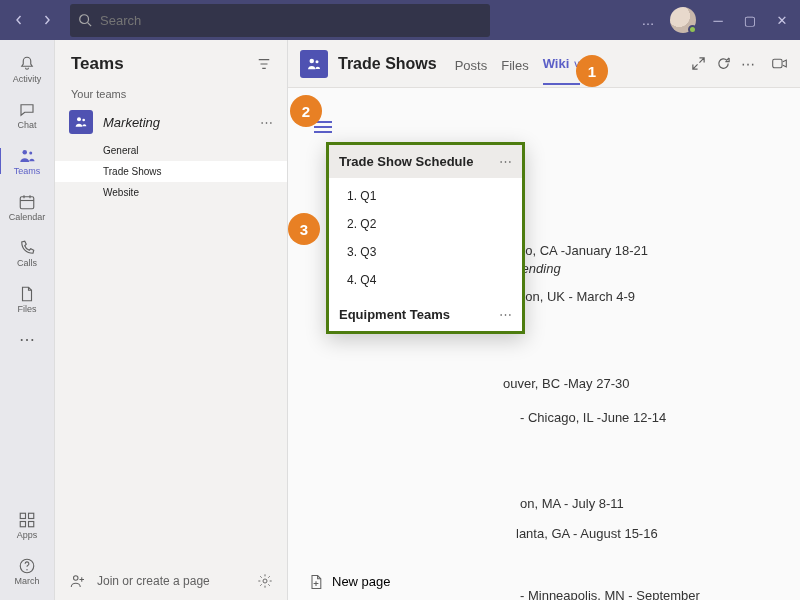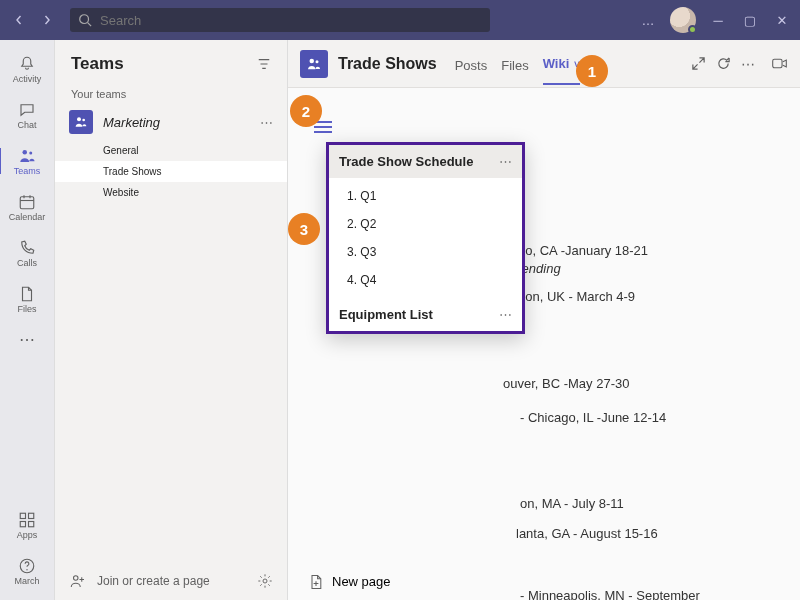--- a/index.html
+++ b/index.html
@@ -1,21 +1,21 @@
 <!DOCTYPE html>
 <html><head>
 <meta charset="utf-8">
 <style>
   * { box-sizing: border-box; margin: 0; padding: 0; font-family: "Segoe UI", Arial, sans-serif; }
   body { width: 800px; height: 600px; overflow: hidden; background: #f3f2f1; font-size: 13px; color: #242424; }
 
   
   .titlebar { background: #464775; height: 40px; display: flex; align-items: center; padding: 0 8px; gap: 6px; }
   .nav-arrow { width: 22px; height: 22px; display:flex; align-items:center; justify-content:center; color:#c8c6e4; cursor:pointer;}
-  .search-box { flex: 0 0 420px; margin-left: 6px; height: 24px; background:#33344a; border-radius:3px; display:flex; align-items:center; padding:0 8px; color:#aaa; gap:8px;}
+  .search-box { flex: 0 0 420px; margin-left: 6px; height: 33px; background:#33344a; border-radius:3px; display:flex; align-items:center; padding:0 8px; color:#aaa; gap:8px;}
   .search-box input { background:transparent; border:none; color:#ccc; font-size:13px; flex:1; outline:none;}
   .titlebar-right { margin-left:auto; display:flex; align-items:center; gap:12px; color:#c8c6e4; }
   .avatar { width:26px; height:26px; border-radius:50%; background: radial-gradient(circle at 35% 35%, #e8d9cc 0 45%, #c9b8ab 46% 100%); position:relative;}
   .presence { width:9px; height:9px; background:#92c353; border:2px solid #464775; border-radius:50%; position:absolute; bottom:-1px; right:-1px;}
   .win-btn { width:20px; text-align:center; font-size:13px; cursor:pointer;}
 
   
   .apprail { position:absolute; top:40px; left:0; width:55px; bottom:0; background:#e8e8ec; display:flex; flex-direction:column; align-items:center; padding:8px 0; gap:4px; border-right:1px solid #ddd;}
   .rail-item { width:46px; height:42px; display:flex; flex-direction:column; align-items:center; justify-content:center; font-size:9px; color:#616161; gap:1px; cursor:pointer; border-radius:3px;}
   .rail-item.active { color:#5b5fc7; }
@@ -55,21 +55,21 @@
 
   
   .page-text { position:absolute; font-size:13px; color:#333; font-style: normal;}
   .italic { font-style: italic; }
 
   
   .hamburger { position:absolute; left:26px; top:30px; width:18px; cursor:pointer;}
   .hamburger div { height:2px; background:#5b5fc7; margin:3px 0;}
 
   
-  .popup { position:absolute; left:38px; top:54px; width:199px; background:#fff; border:3px solid #4c1d95; box-shadow:0 6px 20px rgba(0,0,0,0.2);}
+  .popup { position:absolute; left:38px; top:54px; width:199px; background:#fff; border:3px solid #4d7c0f; box-shadow:0 6px 20px rgba(0,0,0,0.2);}
   .popup-head { background:#edebe9; padding:9px 10px; display:flex; align-items:center; font-weight:700; font-size:13px;}
   .popup-head .more { margin-left:auto; color:#616161; font-weight:400;}
   .popup-list { padding:4px 0;}
   .popup-item { padding:7px 18px; font-size:12px; cursor:pointer;}
   .popup-sec { padding:9px 10px; display:flex; align-items:center; font-weight:700; font-size:13px;}
   .popup-sec .more { margin-left:auto; color:#616161; font-weight:400;}
 
   
   .newpage { position:absolute; left:20px; bottom:10px; display:flex; gap:8px; color:#000000; font-size:13px; cursor:pointer;}
 
@@ -293,21 +293,21 @@
       <span>Trade Show Schedule</span>
       <span class="more">⋯</span>
     </div>
     <div class="popup-list">
       <div class="popup-item">1. Q1</div>
       <div class="popup-item">2. Q2</div>
       <div class="popup-item">3. Q3</div>
       <div class="popup-item">4. Q4</div>
     </div>
     <div class="popup-sec">
-      <span>Equipment List</span>
+      <span>Equipment Teams</span>
       <span class="more">⋯</span>
     </div>
   </div>
 
   <div class="newpage">
     <svg width="16" height="16" viewBox="0 0 20 20">
         <path d="M5 2h7l4 4v12H5V2Z" fill="none" stroke="#616161" stroke-width="1.3"></path>
         <path d="M12 2v4h4" fill="none" stroke="#616161" stroke-width="1.3"></path>
         <path d="M10 9v6M7 12h6" stroke="#616161" stroke-width="1.3"></path>
       </svg>

